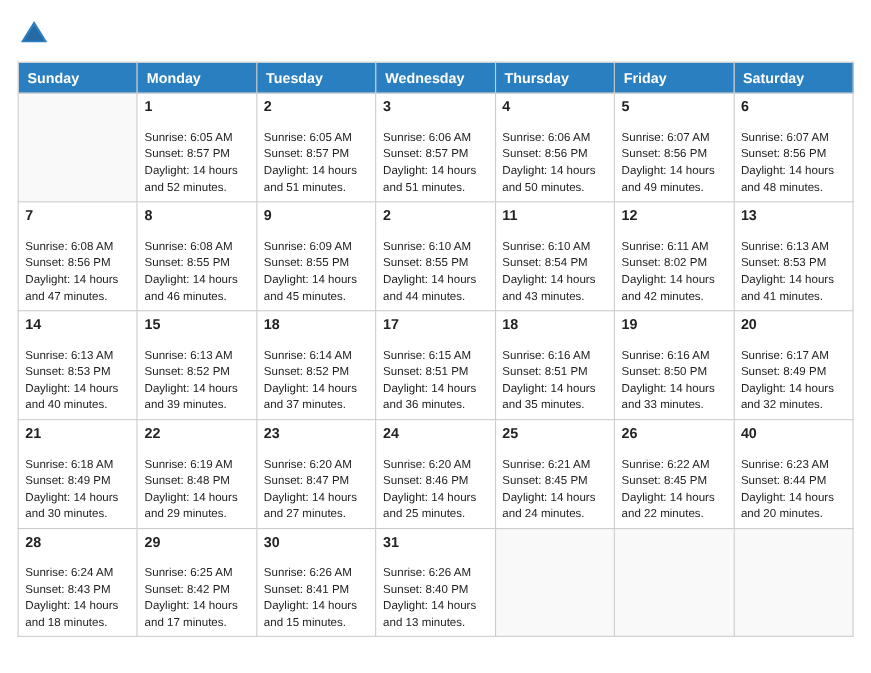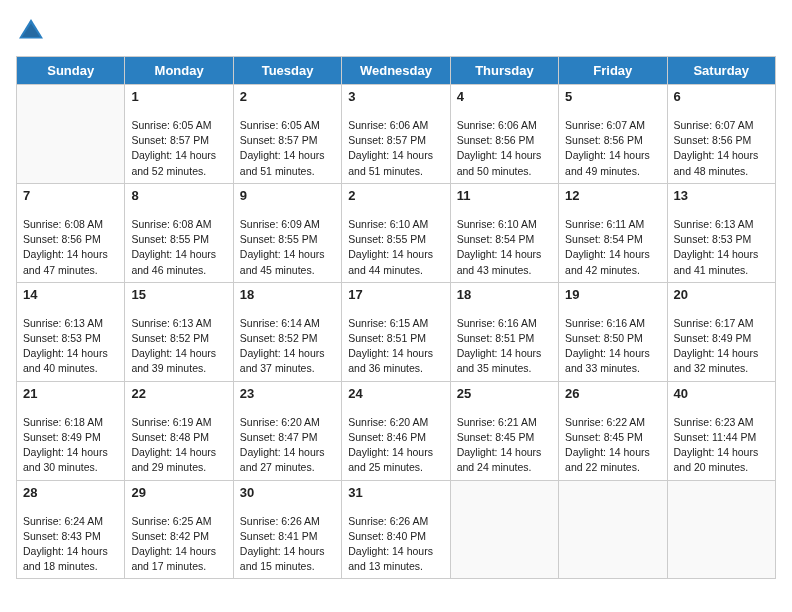--- a/index.html
+++ b/index.html
@@ -53,21 +53,21 @@
       color: #444;
     }
     .calendar {
       width: 100%;
       border-collapse: collapse;
       border: 1px solid #ccc;
     }
     .calendar th {
       background-color: #2a7fc1;
       color: #fff;
-      text-align: center;
+      text-align: left;
       padding: 6px 8px;
       font-size: 13px;
       font-weight: bold;
       border: 1px solid #ccc;
     }
     .calendar td {
       vertical-align: top;
       border: 1px solid #ccc;
       padding: 4px 6px;
       width: calc(100% / 7);
@@ -203,21 +203,21 @@
         <td>
           <span class="day-num">11</span>
           <div class="cell-content">Sunrise: 6:10 AM
 Sunset: 8:54 PM
 Daylight: 14 hours
 and 43 minutes.</div>
         </td>
         <td>
           <span class="day-num">12</span>
           <div class="cell-content">Sunrise: 6:11 AM
-Sunset: 8:54 PM
+Sunset: 8:02 PM
 Daylight: 14 hours
 and 42 minutes.</div>
         </td>
         <td>
           <span class="day-num">13</span>
           <div class="cell-content">Sunrise: 6:13 AM
 Sunset: 8:53 PM
 Daylight: 14 hours
 and 41 minutes.</div>
         </td>
@@ -312,21 +312,21 @@
         <td>
           <span class="day-num">26</span>
           <div class="cell-content">Sunrise: 6:22 AM
 Sunset: 8:45 PM
 Daylight: 14 hours
 and 22 minutes.</div>
         </td>
         <td>
           <span class="day-num">40</span>
           <div class="cell-content">Sunrise: 6:23 AM
-Sunset: 11:44 PM
+Sunset: 8:44 PM
 Daylight: 14 hours
 and 20 minutes.</div>
         </td>
       </tr>
       <tr class="week-row">
         <td>
           <span class="day-num">28</span>
           <div class="cell-content">Sunrise: 6:24 AM
 Sunset: 8:43 PM
 Daylight: 14 hours

